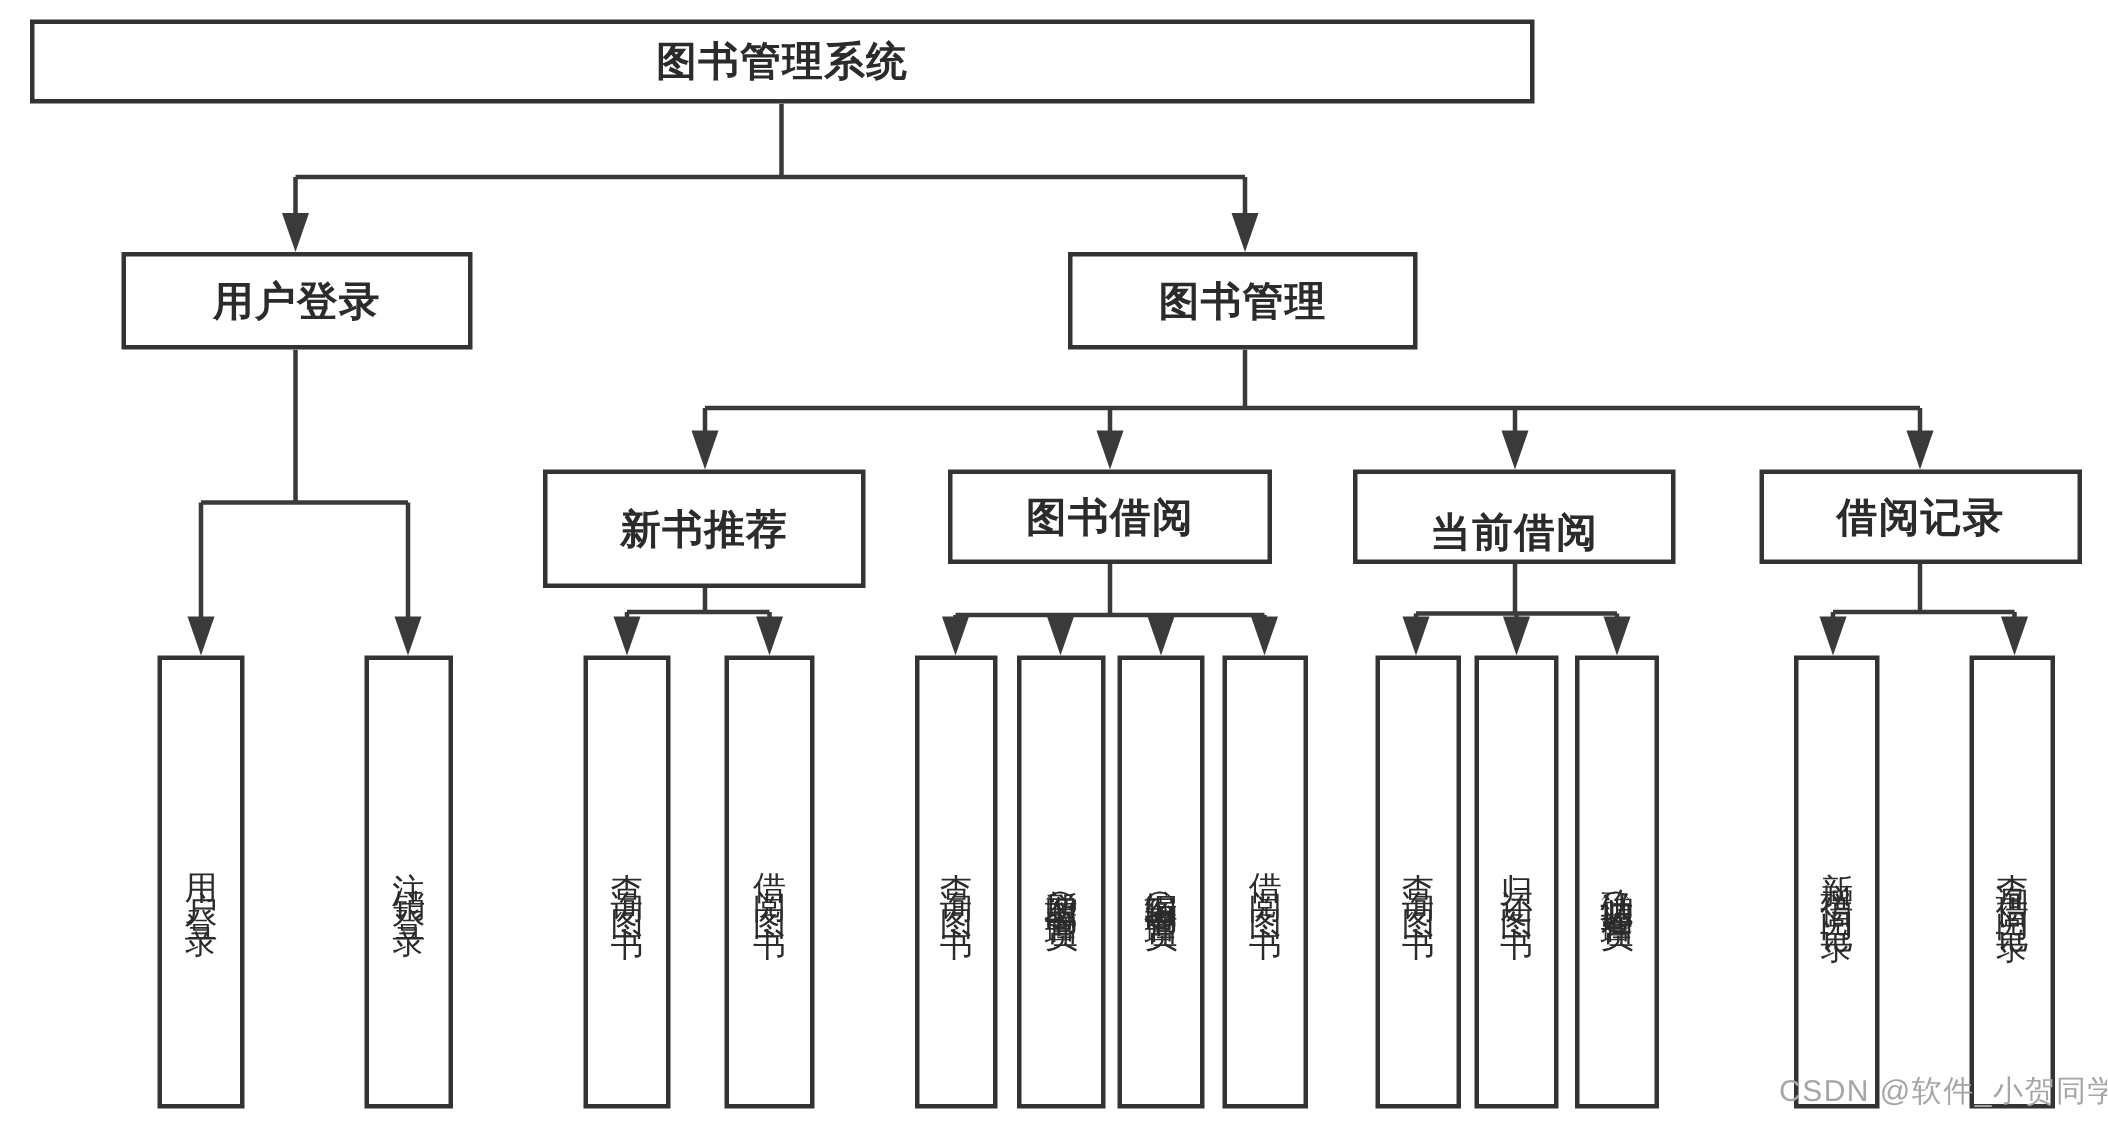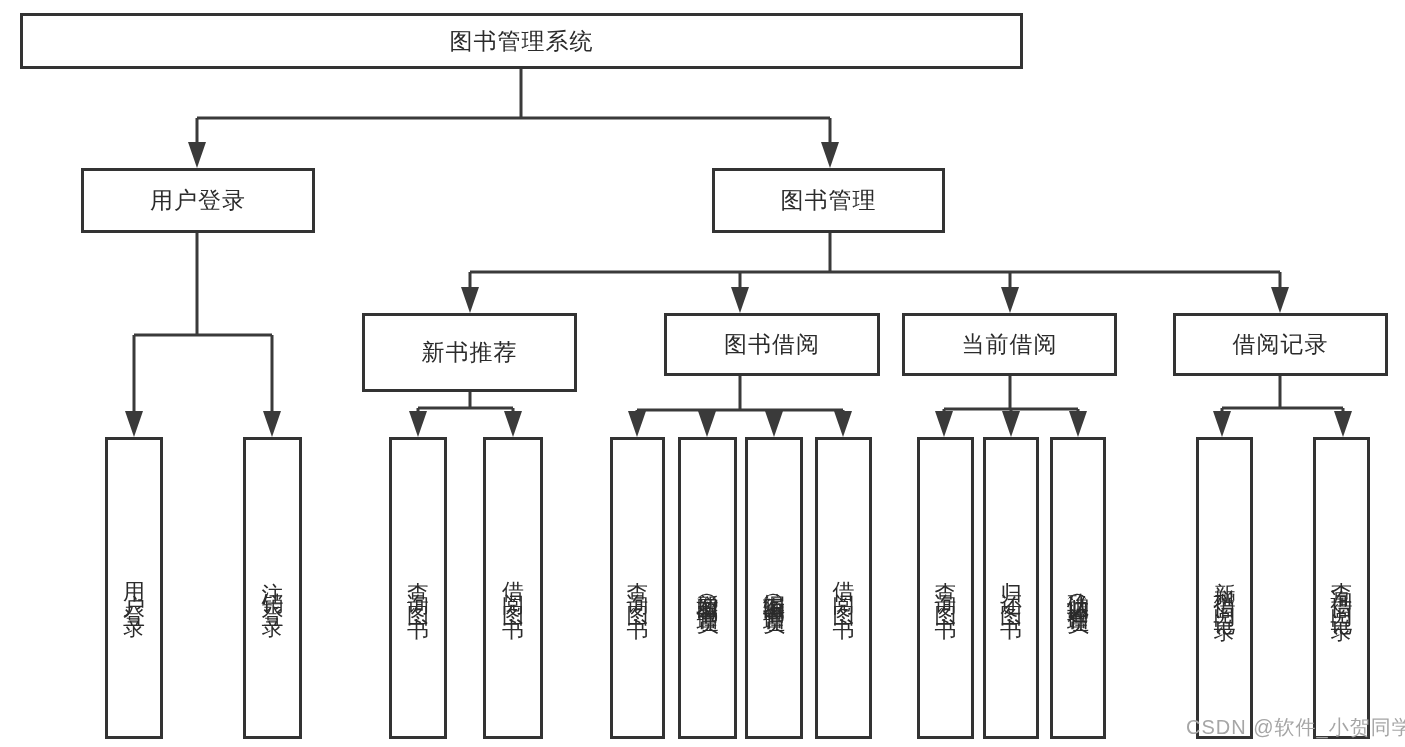--- a/index.html
+++ b/index.html
@@ -31,23 +31,24 @@
     position: absolute;
     box-sizing: border-box;
     border: 3px solid #333333;
     background: #ffffff;
     display: flex;
     align-items: center;
     justify-content: center;
     z-index: 1;
   }
   .box.l1 span, .box.l2 span, .box.l3 span {
-    font-size: 23px;
+    font-size: 27px;
     letter-spacing: 1px;
     white-space: nowrap;
+    font-weight: bold;
   }
   .box.leaf { top: 437px; height: 302px; }
   .box.leaf span {
     writing-mode: vertical-rl;
     text-orientation: mixed;
     font-size: 22px;
     letter-spacing: 12px;
     line-height: 1;
   }
   .box.leaf span.medium { letter-spacing: 8px; }
@@ -125,24 +126,24 @@
   <div class="box l2" style="left:81px; top:168px; width:234px; height:65px;">
     <span>用户登录</span>
   </div>
   <div class="box l2" style="left:712px; top:168px; width:233px; height:65px;text-align:center;">
     <span>图书管理</span>
   </div>
 
   <div class="box l3" style="left:362px; top:313px; width:215px; height:79px;">
     <span>新书推荐</span>
   </div>
-  <div class="box l3" style="left:632px; top:313px; width:216px; height:63px;margin-left:32px;">
+  <div class="box l3" style="left:632px; top:313px; width:216px; height:63px;">
     <span>图书借阅</span>
   </div>
-  <div class="box l3" style="left:902px; top:313px; width:215px; height:63px;">
+  <div class="box l3" style="left:902px; top:313px; width:215px; height:63px;align-items:flex-end;">
     <span>当前借阅</span>
   </div>
   <div class="box l3" style="left:1173px; top:313px; width:215px; height:63px;">
     <span>借阅记录</span>
   </div>
 
   <div class="box leaf" style="left:105px; width:58px;">
     <span>用户登录</span>
   </div>
   <div class="box leaf" style="left:243px; width:59px;">

